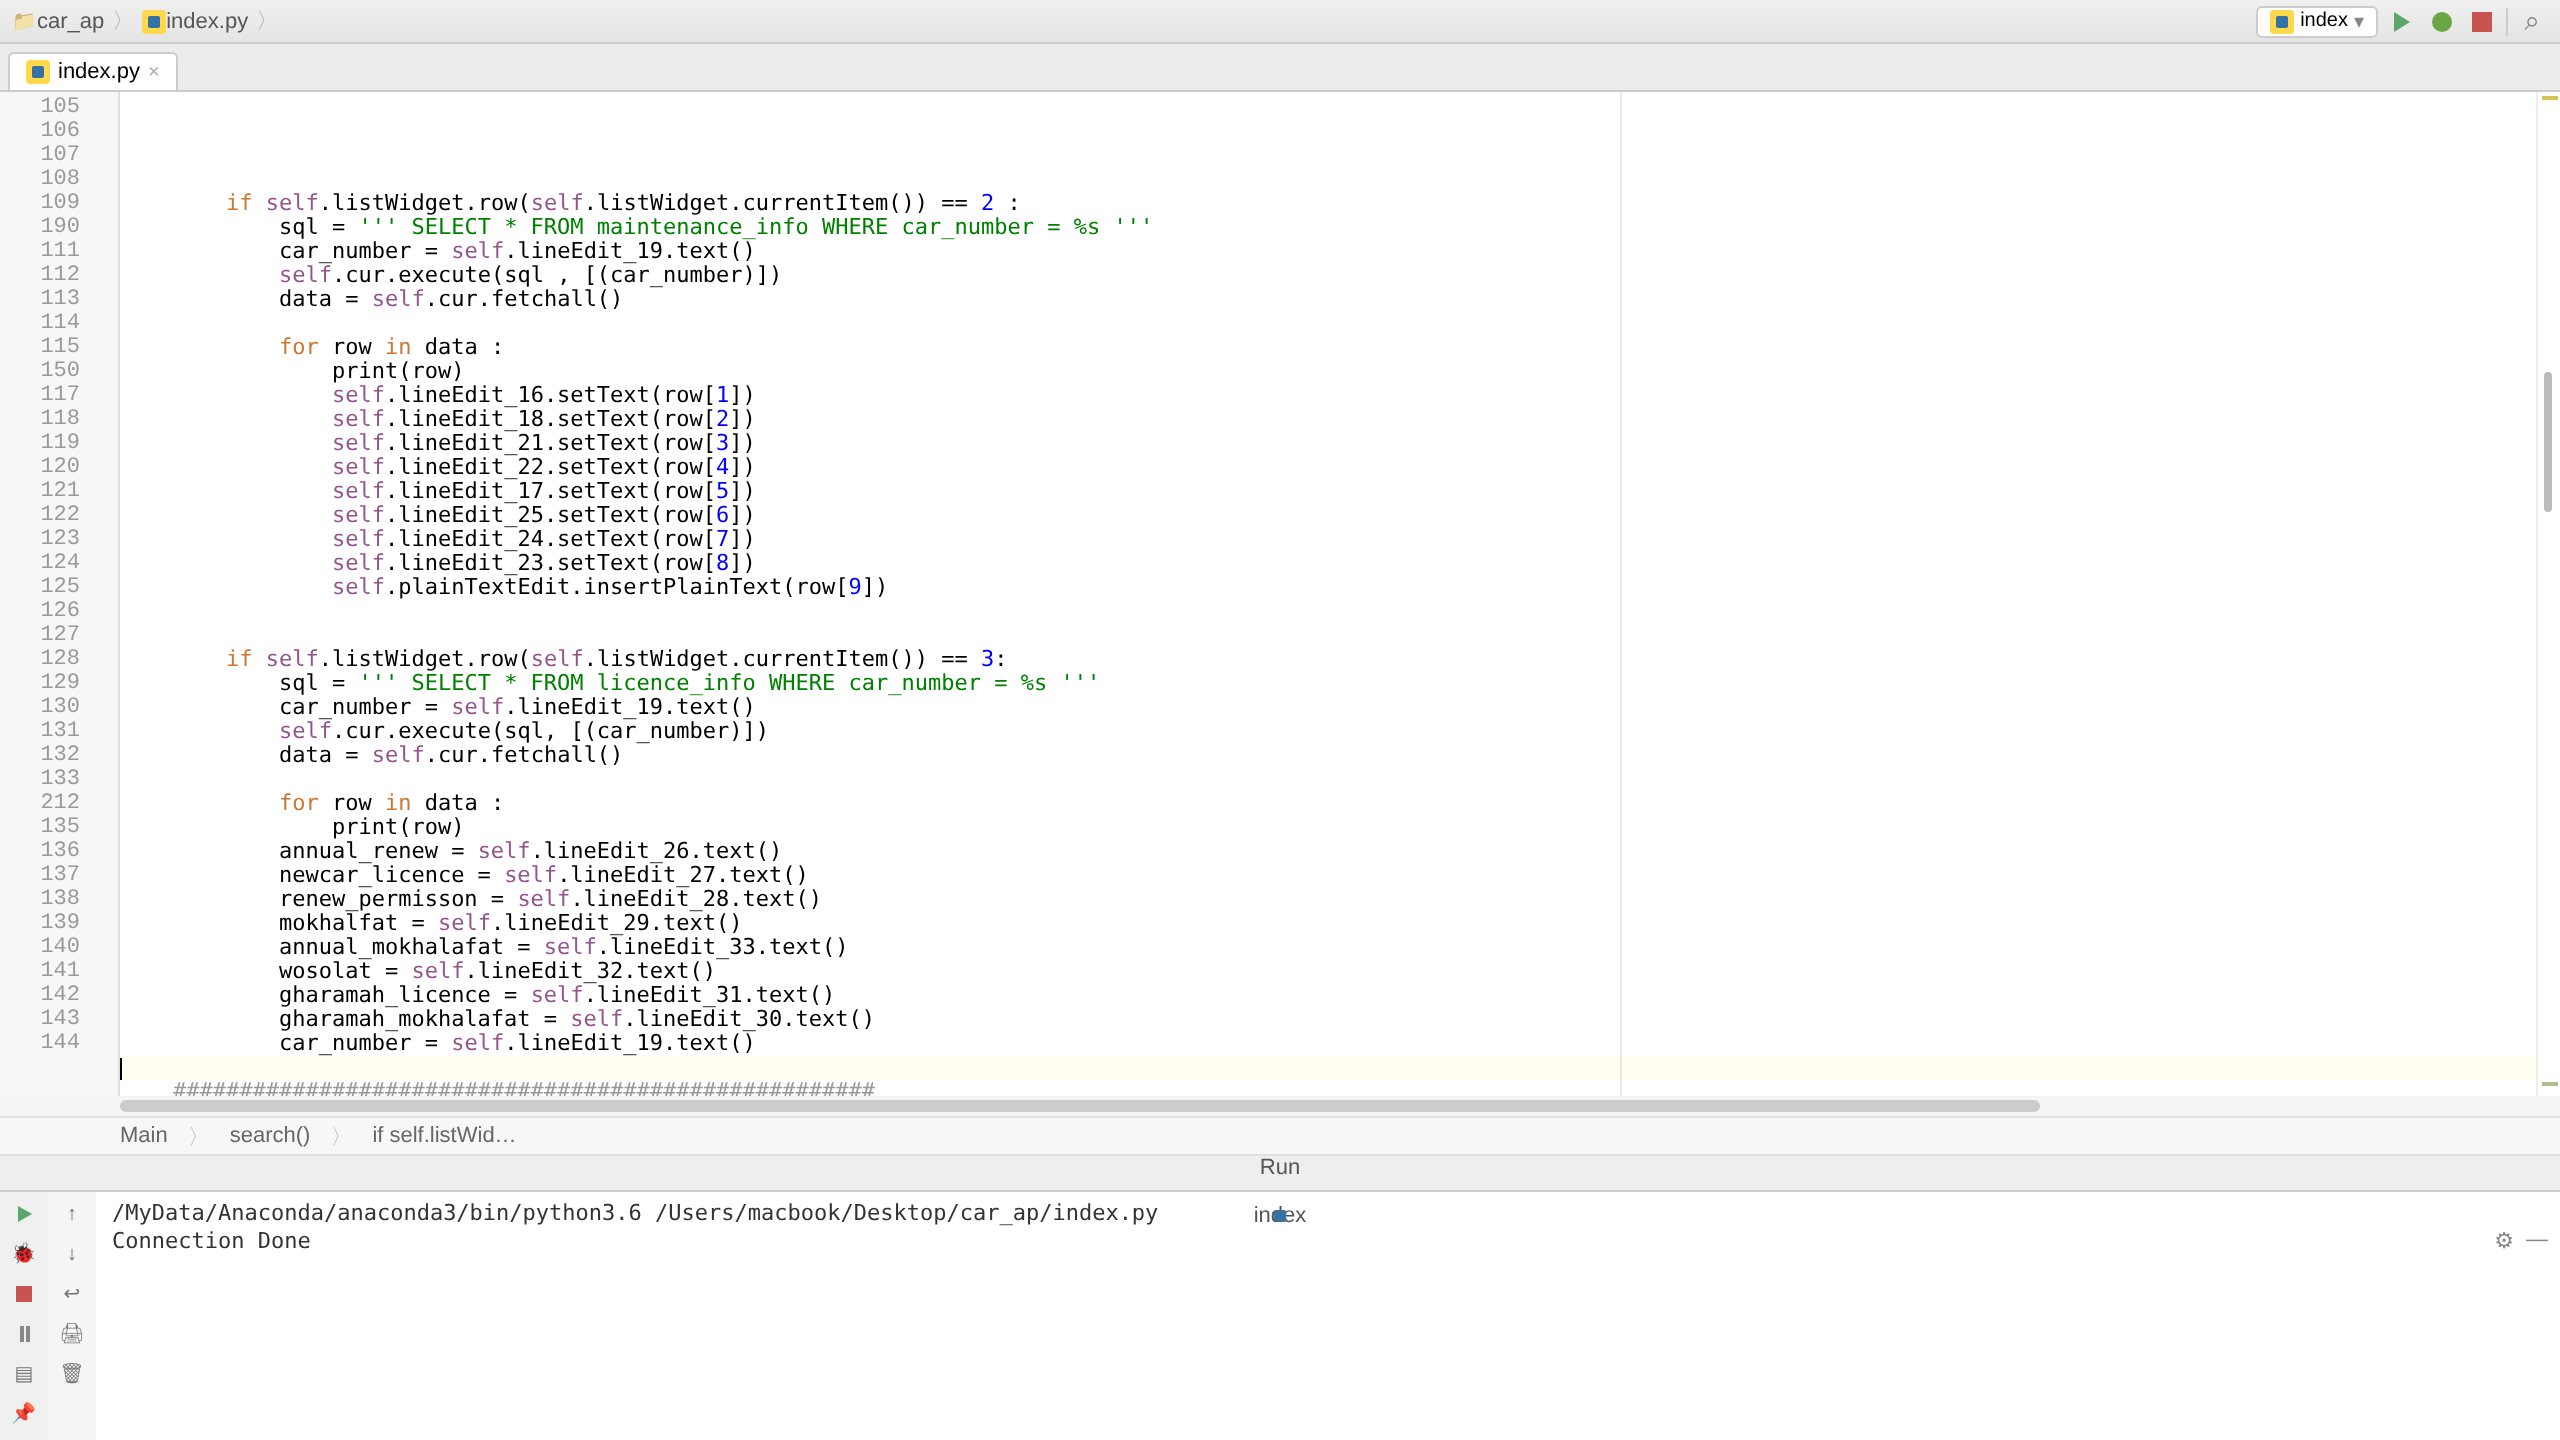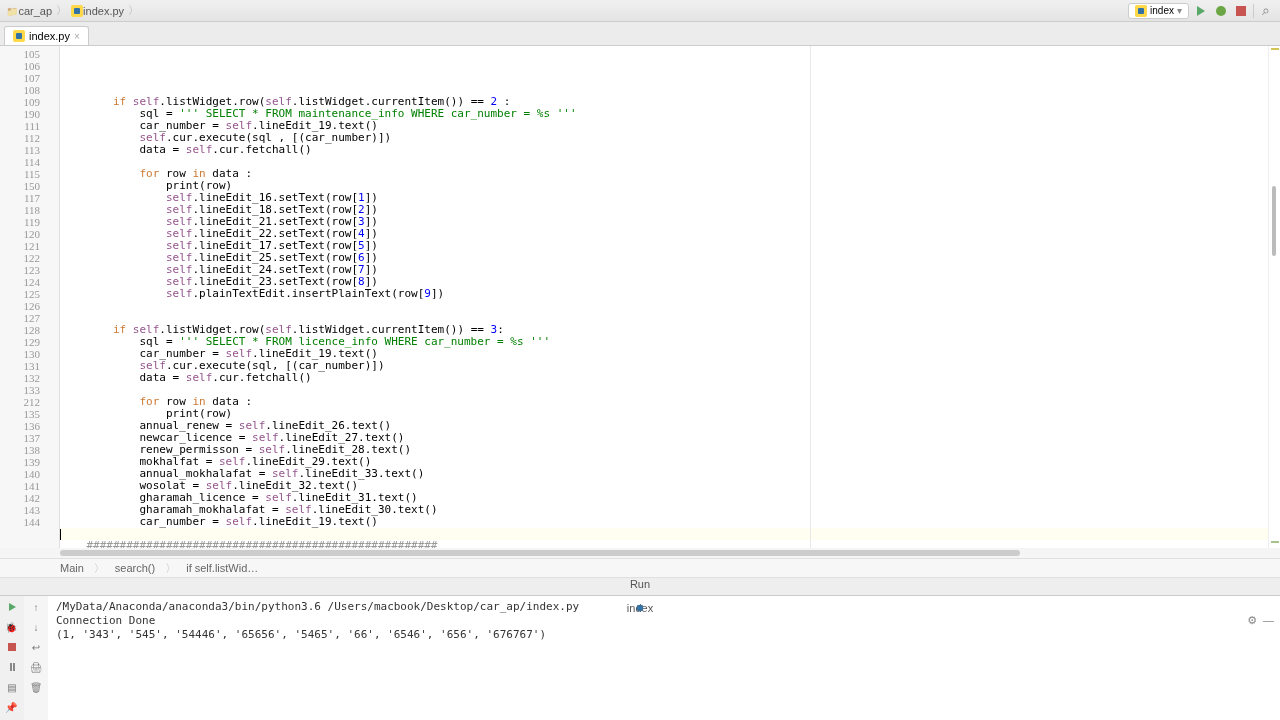--- a/index.html
+++ b/index.html
@@ -15,21 +15,21 @@
 .run-config { background: #fff; border: 1px solid #ccc; border-radius: 3px; padding: 1px 6px; display: flex; align-items: center; gap: 3px; font-size: 10px; }
 .icon-btn { width: 16px; height: 16px; display: flex; align-items: center; justify-content: center; cursor: pointer; }
 .play-icon { width: 0; height: 0; border-left: 8px solid #59a869; border-top: 5px solid transparent; border-bottom: 5px solid transparent; }
 .bug-icon { width: 10px; height: 10px; background: #6ba644; border-radius: 50%; position: relative; }
 .stop-icon { width: 10px; height: 10px; background: #c75450; }
 .search-ico { color: #888; font-size: 14px; }
 .tabs { height: 24px; background: #ececec; border-bottom: 1px solid #ccc; display: flex; align-items: flex-end; padding-left: 4px; }
 .tab { background: #fff; border: 1px solid #ccc; border-bottom: none; padding: 3px 8px; border-radius: 3px 3px 0 0; display: flex; align-items: center; gap: 4px; font-size: 11px; }
 .tab-close { color: #aaa; font-size: 10px; }
 .editor-wrap { display: flex; height: 502px; background: #fff; position: relative; }
-.gutter { width: 50px; background: #f7f7f7; color: #999; text-align: right; padding-right: 10px; font-family: Liberation Serif, serif; font-size: 11px; line-height: 12px; padding-top: 2px; user-select: none; }
+.gutter { width: 50px; background: #f7f7f7; color: #999; text-align: right; padding-right: 10px; font-family: Liberation Mono, monospace; font-size: 11px; line-height: 12px; padding-top: 2px; user-select: none; }
 .fold-col { width: 10px; background: #f7f7f7; border-right: 1px solid #e0e0e0; }
 .code { flex: 1; font-family: Menlo, Consolas, monospace; font-size: 11px; line-height: 12px; padding-top: 2px; overflow: hidden; white-space: pre; position: relative; }
 .line { height: 12px; }
 .line.current { background: #fffef0; }
 .cursor { display: inline-block; width: 1px; height: 11px; background: #000; vertical-align: text-bottom; animation: blink 1s infinite; }
 .right-margin { position: absolute; left: 750px; top: 0; bottom: 0; width: 1px; background: #e8e8e8; }
 .minimap { width: 12px; background: #fff; border-left: 1px solid #eee; position: relative; }
 .mm-mark { position: absolute; right: 1px; width: 8px; height: 2px; }
 .mm-y { background: #d4c453; }
 .mm-g { background: #a8c28b; }
@@ -194,15 +194,14 @@
   <div class="run-leftcol2">
     <span class="run-icon">↑</span>
     <span class="run-icon">↓</span>
     <span class="run-icon">↩</span>
     <span class="run-icon">🖨</span>
     <span class="run-icon">🗑</span>
   </div>
   <div class="run-console" id="console">
       <div>/MyData/Anaconda/anaconda3/bin/python3.6 /Users/macbook/Desktop/car_ap/index.py</div>
       <div>Connection Done</div>
-      <div>(1, '343', '545', '54446', '65656', '5465', '66', '6546', '656', '676767')</div>
     </div>
 </div>
 
 </body></html>

